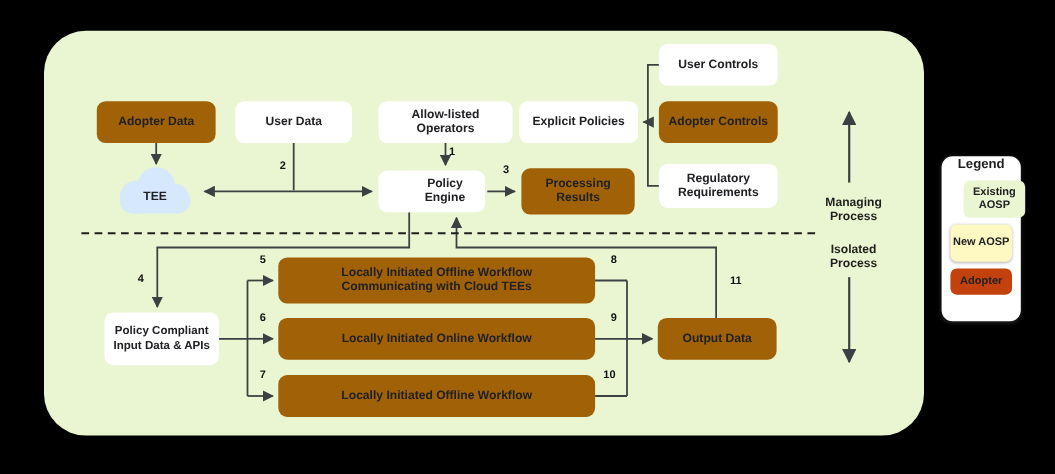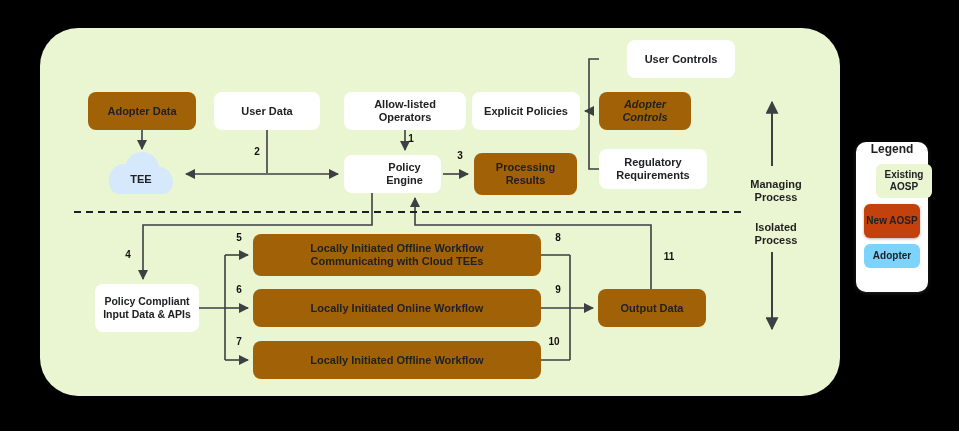--- a/index.html
+++ b/index.html
@@ -43,22 +43,22 @@
     padding: 2px 8px;
     box-sizing: border-box;
   }
   .white { background: #ffffff; }
   .green { background: #a16207; }
 
   .b-adopter-data    { left: 88px;  top: 92px;  width: 108px; height: 38px; }
   .b-user-data       { left: 214px; top: 92px;  width: 106px; height: 38px; }
   .b-allow           { left: 344px; top: 92px;  width: 122px; height: 38px; }
   .b-explicit        { left: 472px; top: 92px;  width: 108px; height: 38px; }
-  .b-user-controls   { left: 599px; top: 40px;  width: 108px; height: 38px; margin-left: 28px; }
-  .b-adopter-controls{ left: 599px; top: 92px;  width: 92px; height: 38px; font-style: italic; }
+  .b-user-controls   { left: 599px; top: 40px;  width: 108px; height: 38px; }
+  .b-adopter-controls{ left: 599px; top: 92px;  width: 108px; height: 38px; }
   .b-regulatory      { left: 599px; top: 149px; width: 108px; height: 40px; }
   .b-policy-engine   { left: 344px; top: 155px; width: 97px;  height: 38px; padding-left: 32px; }
   .b-results         { left: 474px; top: 153px; width: 103px; height: 42px; }
   .b-input           { left: 95px;  top: 284px; width: 104px; height: 48px; font-size: 10.5px; padding: 2px 4px; }
   .b-wf1             { left: 253px; top: 234px; width: 288px; height: 42px; padding: 2px 26px; }
   .b-wf2             { left: 253px; top: 289px; width: 288px; height: 38px; }
   .b-wf3             { left: 253px; top: 341px; width: 288px; height: 38px; }
   .b-output          { left: 598px; top: 289px; width: 108px; height: 38px; }
 
   .tee-label {
@@ -129,22 +129,22 @@
     text-align: center;
     font-size: 10px;
     font-weight: 600;
     line-height: 12px;
     color: #202124;
     margin-bottom: 6px;
     box-sizing: border-box;
     padding: 2px;
   }
   .chip-existing { background: #eaf5d1; height: 34px; margin-left: 24px; }
-  .chip-new      { background: #c2410c; height: 34px; box-shadow: 0 1px 3px rgba(0,0,0,0.3); }
-  .chip-adopter  { background: #7dd3fc; height: 24px; }
+  .chip-new      { background: #fef9c3; height: 34px; box-shadow: 0 1px 3px rgba(0,0,0,0.3); }
+  .chip-adopter  { background: #c2410c; height: 24px; }
 </style>
 </head>
 <body>
 
 <div id="panel"></div>
 
 <svg id="connectors" width="959" height="431" viewBox="0 0 959 431" xmlns="http://www.w3.org/2000/svg">
   <defs>
     <marker id="ah" viewBox="0 0 10 10" refX="9" refY="5" markerWidth="6.5" markerHeight="6.5" orient="auto-start-reverse">
       <path d="M0,0 L10,5 L0,10 Z" fill="#3c4043"></path>

